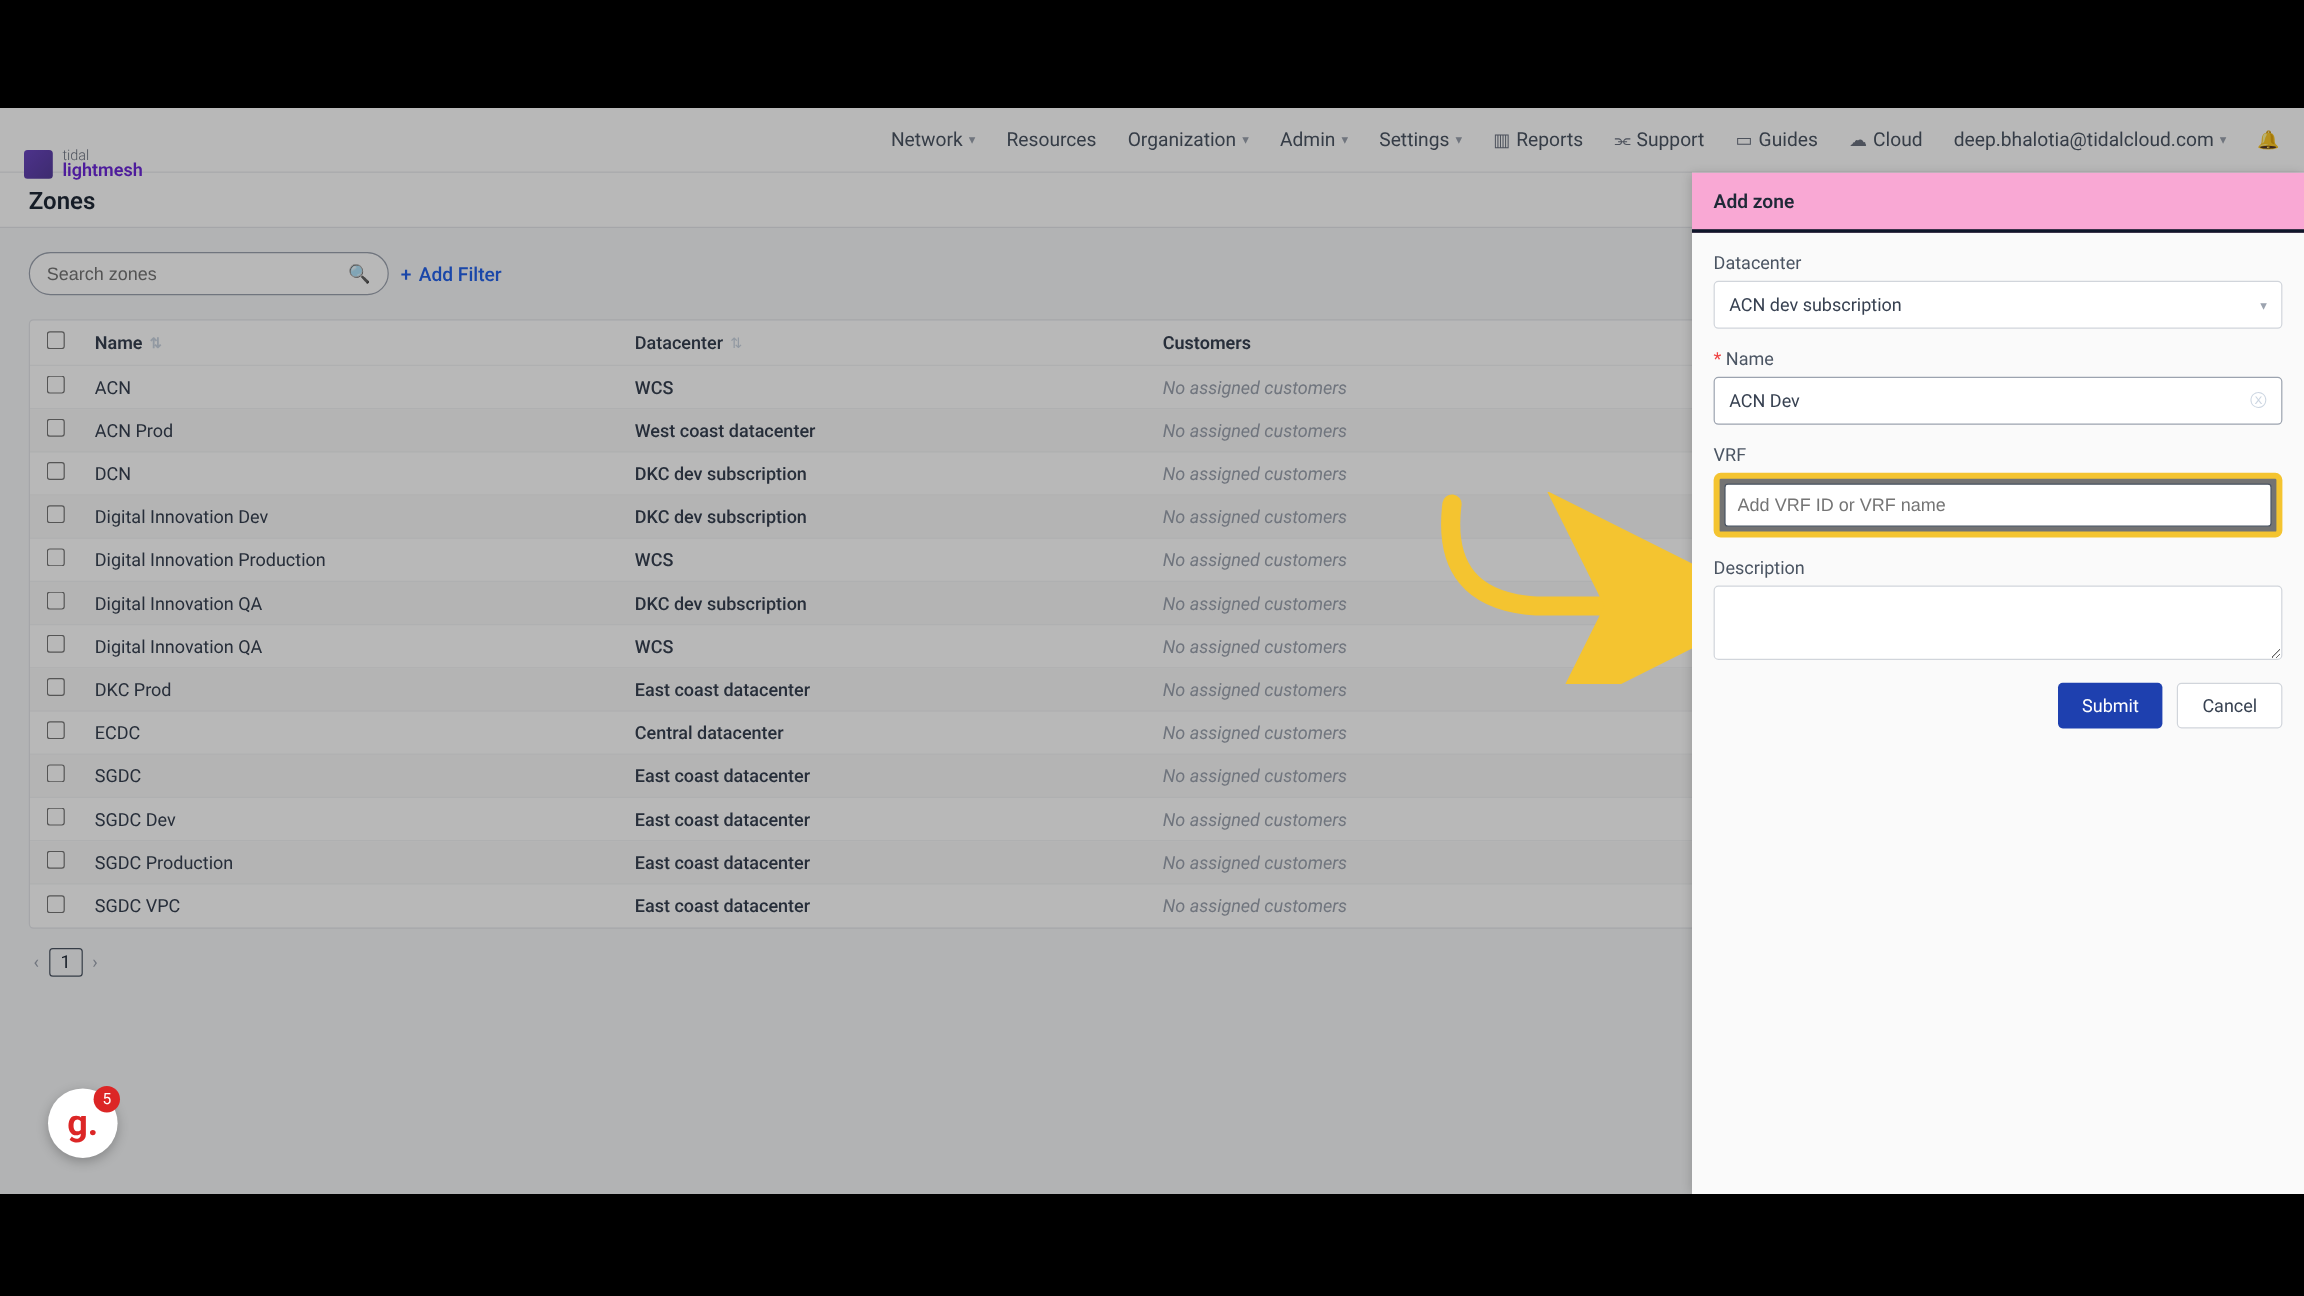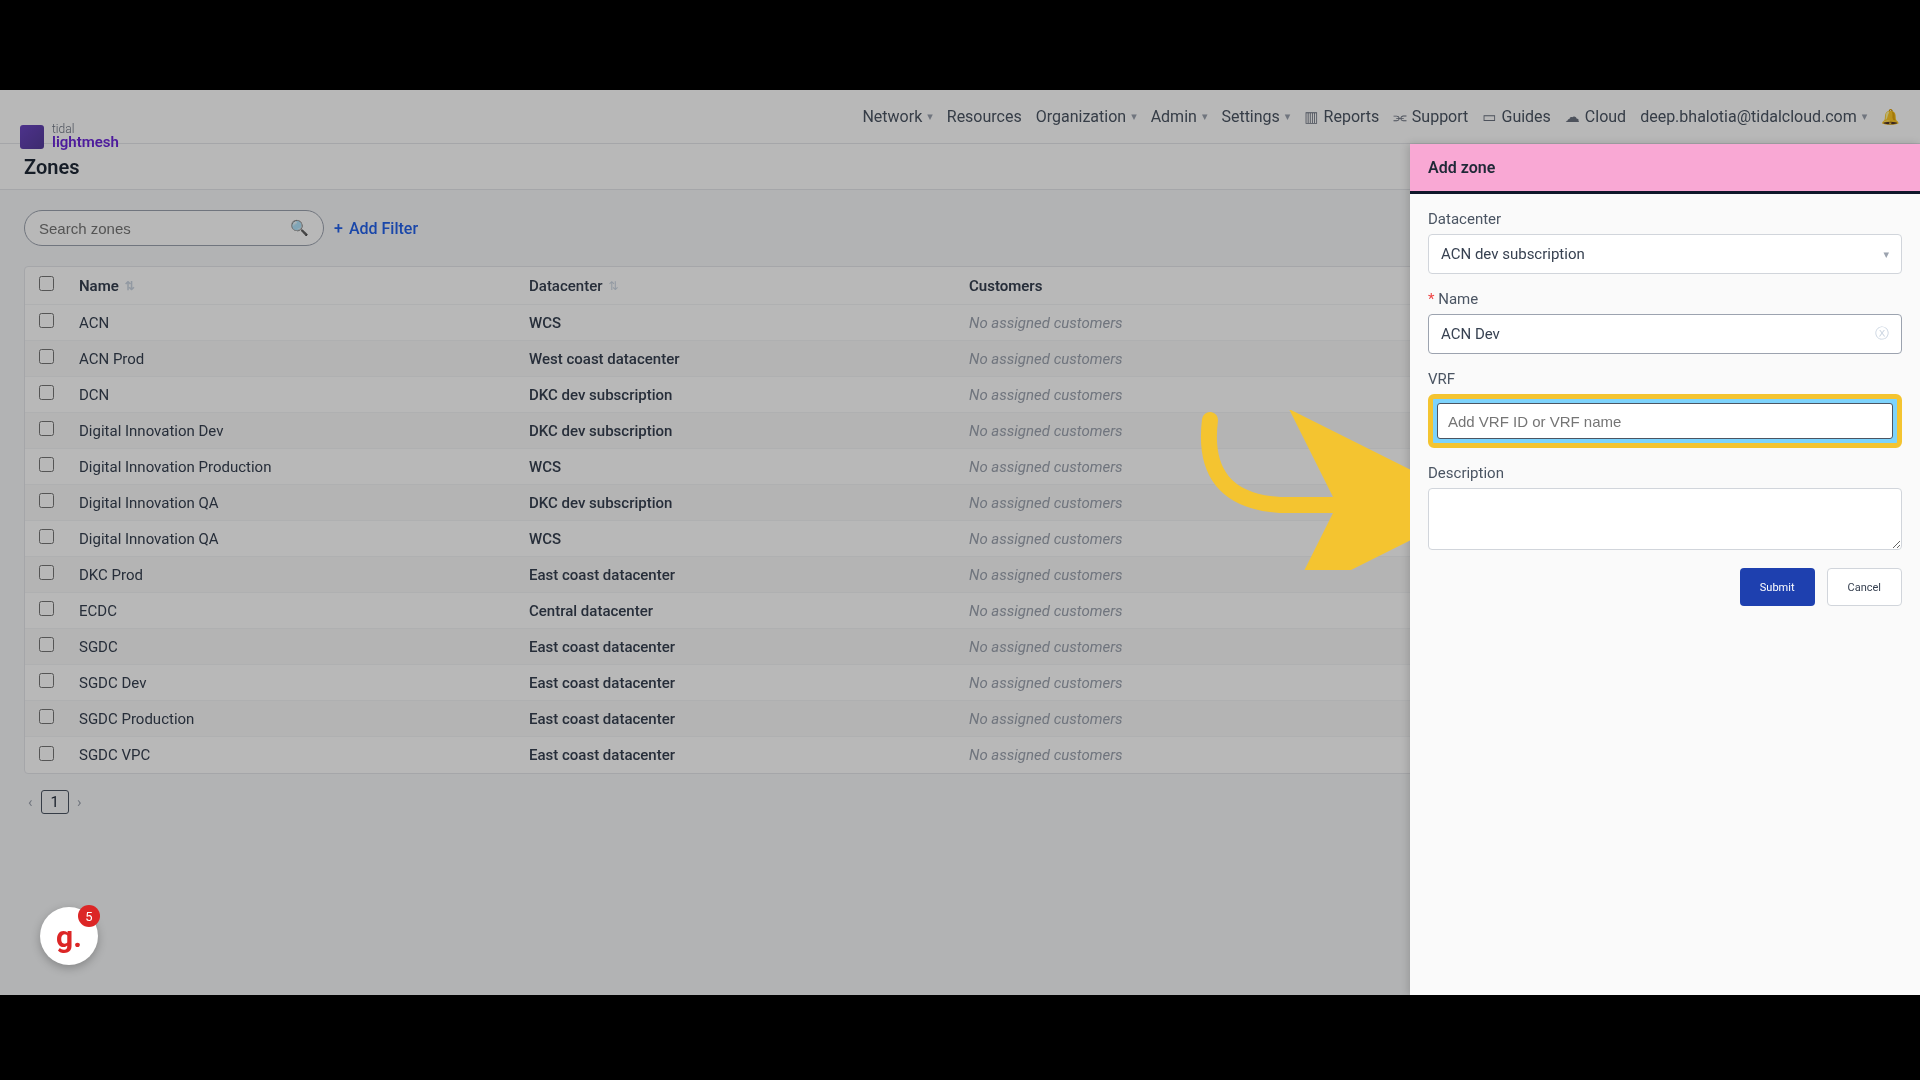--- a/index.html
+++ b/index.html
@@ -41,21 +41,21 @@
   height: 24px;
   background: linear-gradient(135deg, #6b46c1, #553c9a);
   border-radius: 3px;
 }
 .logo-text .light { font-weight: 300; color:#6b7280;}
 .logo-text .strong { font-weight: 600; color:#6d28d9;}
 .nav {
   margin-left: auto;
   display: flex;
   align-items: center;
-  gap: 14px;
+  gap: 26px;
   color: #4b5563;
   font-size: 16px;
 }
 .nav-item { display: flex; align-items: center; gap: 5px; cursor: pointer; }
 .chev { font-size: 11px; color: #9ca3af; }
 .icn { font-size: 15px; color: #6b7280; }
 .page-header {
   height: 46px;
   background: #fff;
   border-bottom: 1px solid #e5e7eb;
@@ -166,31 +166,31 @@
 .form-ctrl.name-input { border:1px solid #9ca3af; }
 .form-ctrl.name-input .clear { color:#cbd5e1; font-size:14px;}
 .desc-area {
   width:100%; height:62px; border:1px solid #d1d5db; border-radius:4px;
   background:#fff; padding:8px 12px; font-size:15px; resize: vertical;
   margin-bottom: 14px;
 }
 .vrf-highlight-wrap {
   border: 5px solid #f4c430;
   border-radius: 6px;
-  background: #7dd3fc;
+  background: #737373;
   padding: 4px;
   margin-bottom: 16px;
 }
 .vrf-input {
   width:100%; height:36px; border:1px solid #4b5563; border-radius:3px;
   padding:0 10px; font-size:15px; background:#fff;
 }
 .btn-row { display:flex; gap:12px; justify-content:flex-end;}
 .btn {
-  height:38px; padding:0 20px; border-radius:4px; font-size:11px;
+  height:38px; padding:0 20px; border-radius:4px; font-size:15px;
   display:flex; align-items:center; cursor:pointer;
 }
 .btn-primary { background:#1e40af; color:#fff; }
 .btn-secondary { background:#fff; border:1px solid #d1d5db; color:#374151;}
 
 .arrow-annotation {
   position: absolute;
   left: 1190px;
   top: 320px;
   pointer-events: none;

